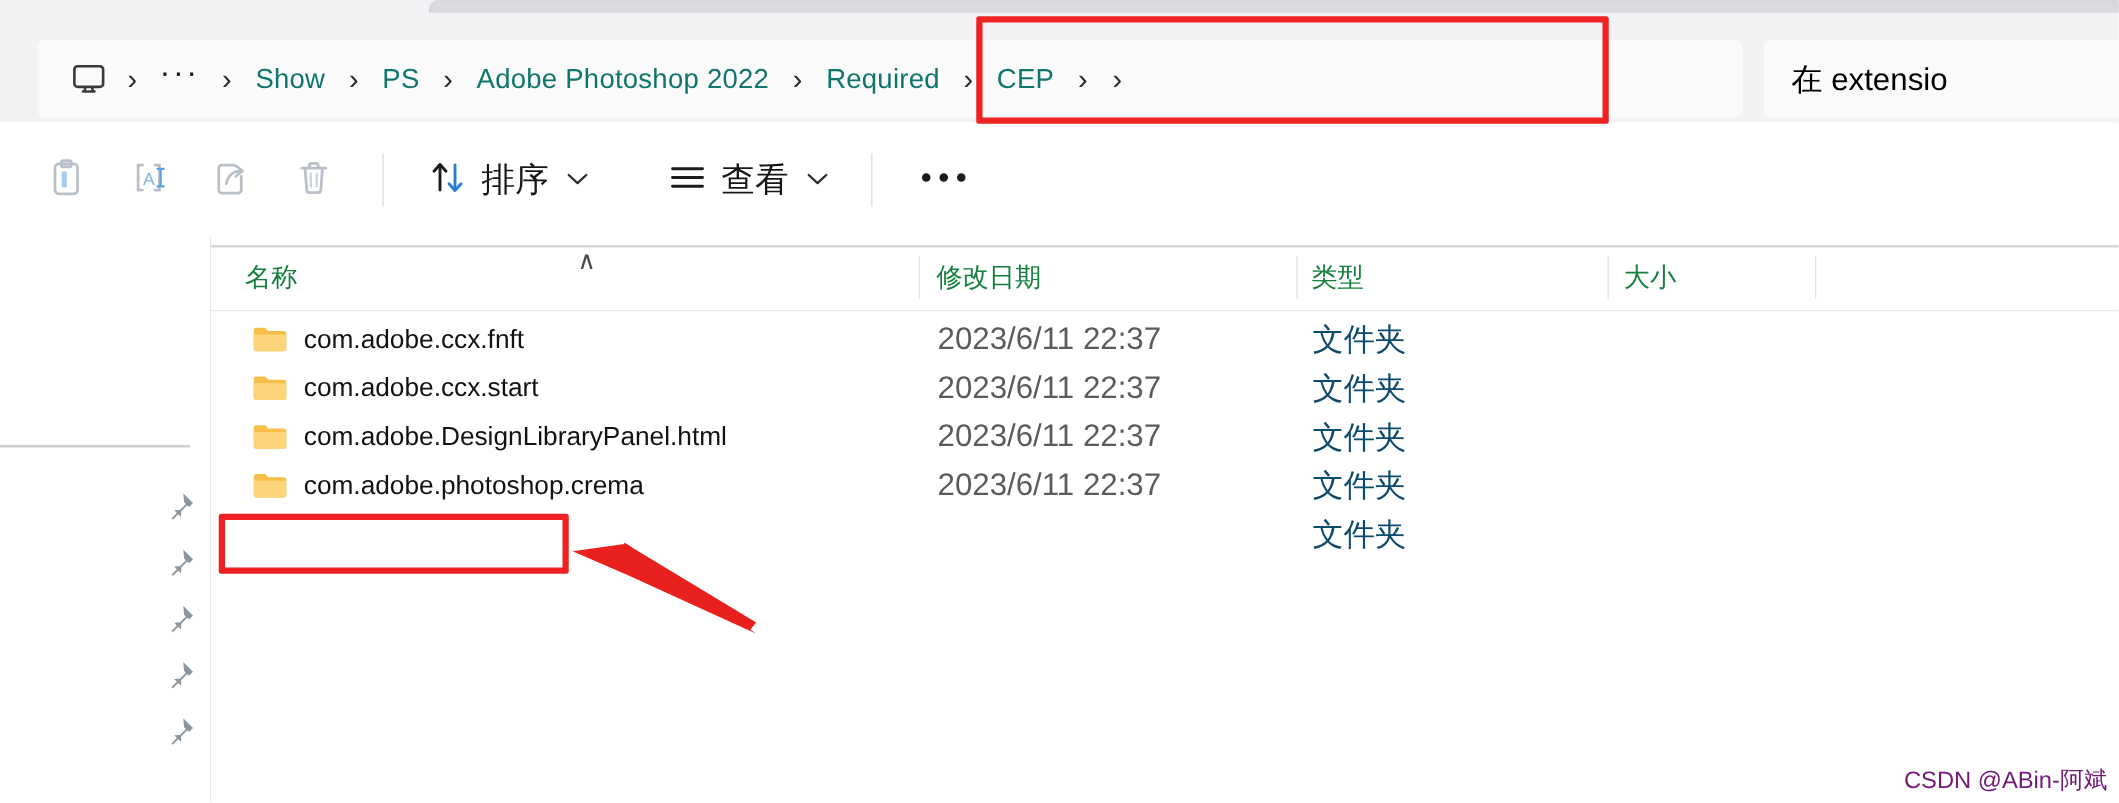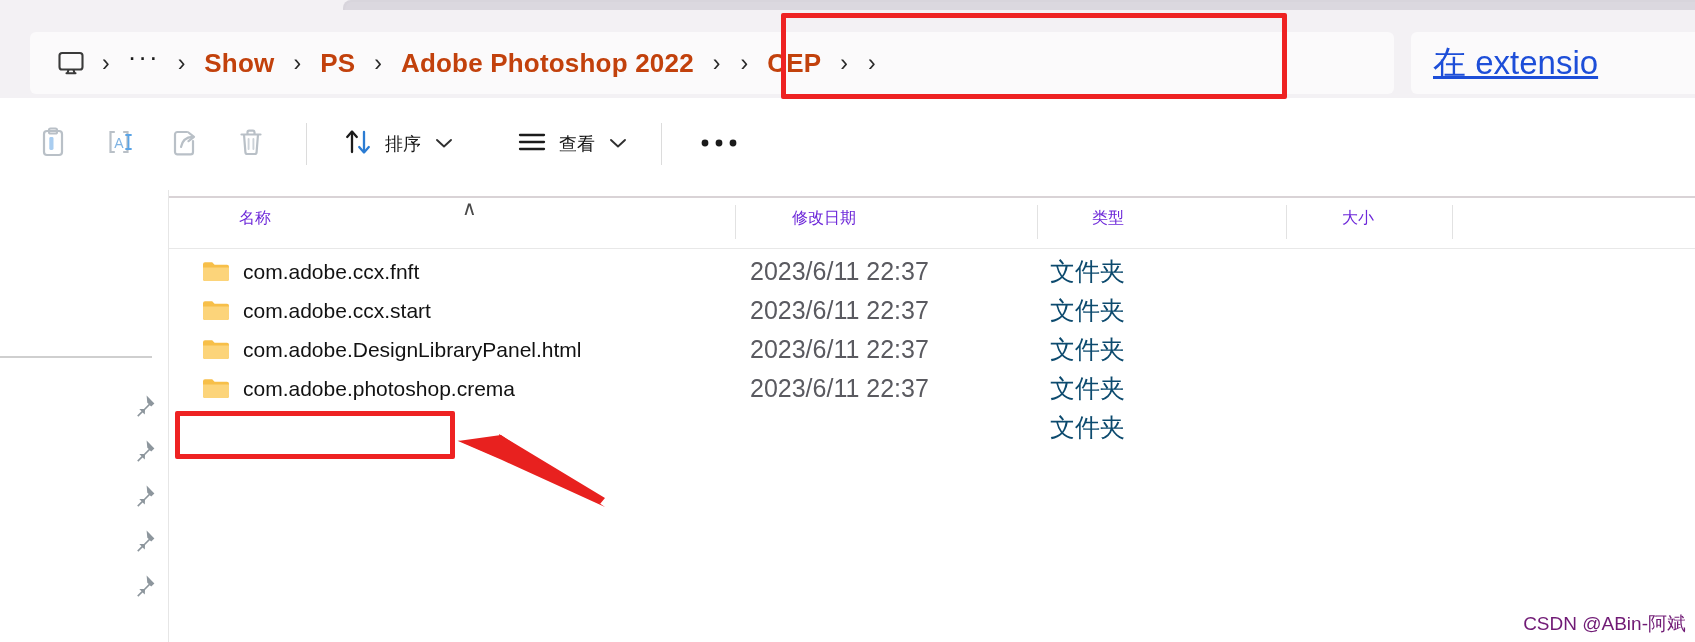--- a/index.html
+++ b/index.html
@@ -49,26 +49,25 @@
     left: 30px; top: 19px;
     width: 1364px; height: 62px;
     background: #fbfafb;
     border-radius: 6px;
     display: flex;
     align-items: center;
     padding-left: 20px;
     box-sizing: border-box;
   }
   .crumb {
-    font-size: 26px;
-    color: #c2410c;
+    font-size: 22px;
+    color: #0f766e;
     padding: 3px 9px;
     white-space: nowrap;
     letter-spacing: 0.2px;
-    font-weight: bold;
   }
   .crumb-sep {
     color: #2a2a2a;
     font-size: 23px;
     padding: 0 10px;
     user-select: none;
     line-height: 1;
   }
   .crumb-ellipsis {
     font-size: 26px;
@@ -93,24 +92,23 @@
     width: 330px; height: 62px;
     background: #fbfafb;
     border-radius: 6px;
     display: flex;
     align-items: center;
     overflow: hidden;
     box-sizing: border-box;
     padding-left: 22px;
   }
   .searchbox .ph {
-    font-size: 33px;
-    color: #1d4ed8;
-    white-space: nowrap;
-    text-decoration: underline;
+    font-size: 25px;
+    color: #000000;
+    white-space: nowrap;
   }
 
   
   .toolbar {
     position: absolute;
     left: 0; top: 98px;
     width: 1695px; height: 92px;
     background: #ffffff;
     display: flex;
     align-items: center;
@@ -126,21 +124,21 @@
     margin: 0 22px;
   }
   .tb-text-btn {
     display: flex; align-items: center;
     height: 56px;
     padding: 0 12px;
     border-radius: 5px;
     gap: 10px;
   }
   .tb-label {
-    font-size: 18px;
+    font-size: 27px;
     color: #161616;
     white-space: nowrap;
   }
   .tb-chev {
     font-size: 17px;
     color: #303030;
     margin-left: 4px;
   }
 
   
@@ -190,24 +188,23 @@
   }
   .col-head-top-rule {
     position: absolute;
     left: 0; top: 0;
     width: 1526px; height: 2px;
     background: #d9d3d6;
   }
   .col {
     position: absolute;
     top: 12px;
-    font-size: 16px;
-    color: #6d28d9;
-    white-space: nowrap;
-    margin-left: 43px;
+    font-size: 21px;
+    color: #15803d;
+    white-space: nowrap;
   }
   .col-divider {
     position: absolute;
     top: 9px;
     width: 1px; height: 34px;
     background: #e2e2e2;
   }
   .sort-caret {
     position: absolute;
     top: 0px;
@@ -302,20 +299,21 @@
     </span>
     <span class="crumb-sep">›</span>
     <span class="crumb-ellipsis">···</span>
     <span class="crumb-sep">›</span>
     <span class="crumb">Show</span>
     <span class="crumb-sep">›</span>
     <span class="crumb">PS</span>
     <span class="crumb-sep">›</span>
     <span class="crumb">Adobe Photoshop 2022</span>
     <span class="crumb-sep">›</span>
+    <span class="crumb">Required</span>
     <span class="crumb-sep">›</span>
     <span class="crumb">CEP</span>
     <span class="crumb-sep">›</span>
     <span class="crumb-sep">›</span>
   </div>
 
   <div class="searchbox">
     <span class="ph">在 extensio</span>
   </div>
 </div>

